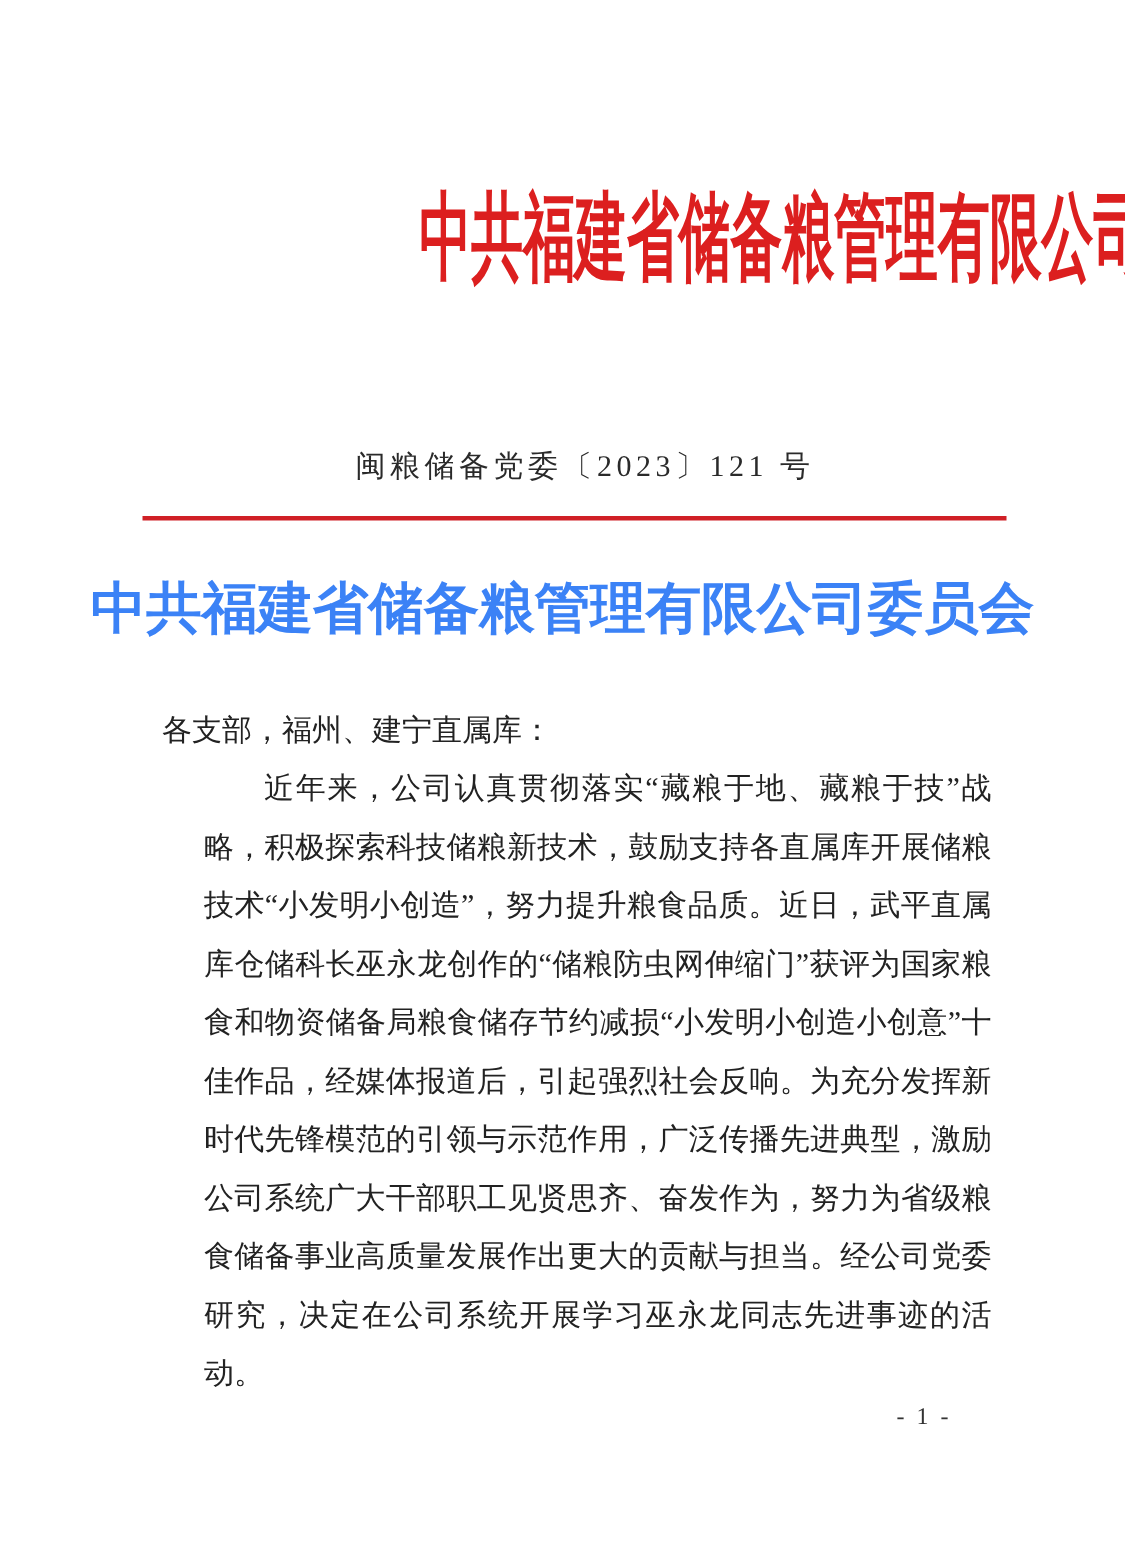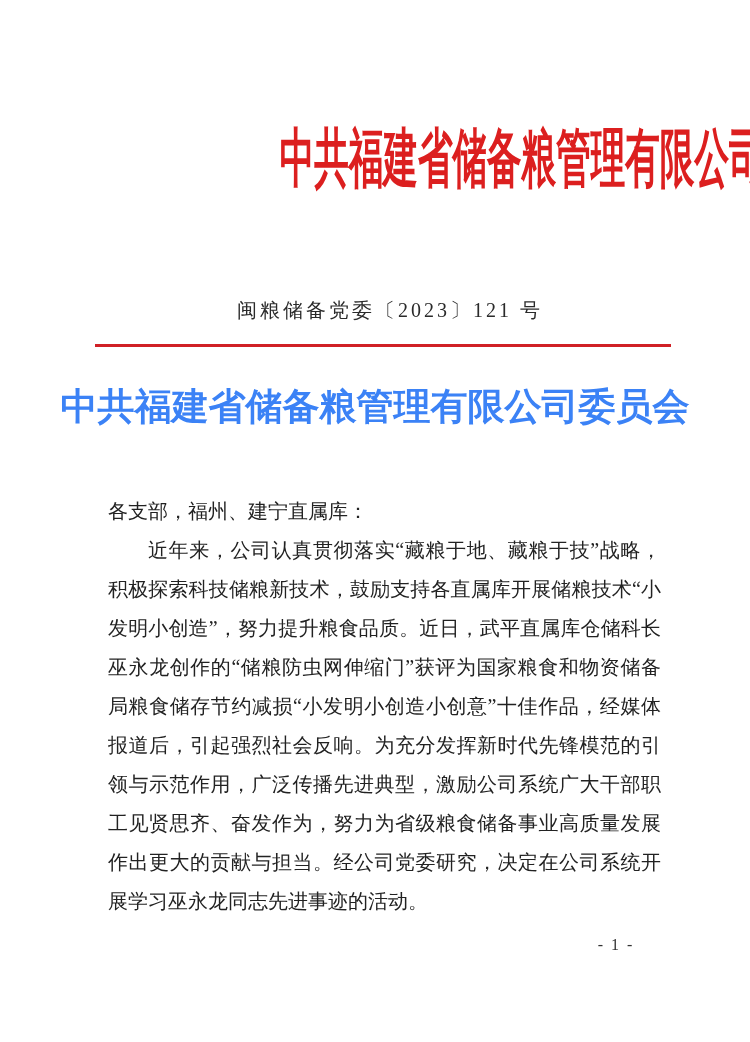--- a/index.html
+++ b/index.html
@@ -47,28 +47,28 @@
   .doc-title {
     position: absolute; top: 386px; left: 0;
     width: 750px;
     text-align: center;
     font-weight: 700;
     font-size: 37px;
     line-height: 42px;
     color: #3b82f6;
   }
   .body-block {
-    position: absolute; top: 492px; left: 108px;
+    position: absolute; top: 468px; left: 108px;
     width: 553px;
     font-size: 20px;
     line-height: 39px;
     text-align: justify;
     color: #222222;
   }
-  .paragraph { text-indent: 2em; }
+  .paragraph { text-indent: 2em; margin-left: 28px; }
   .page-number {
     position: absolute; top: 936px; left: 560px;
     width: 112px;
     text-align: center;
     font-size: 16px;
     letter-spacing: 2px;
     color: #333333;
   }
 </style>
 </head>

